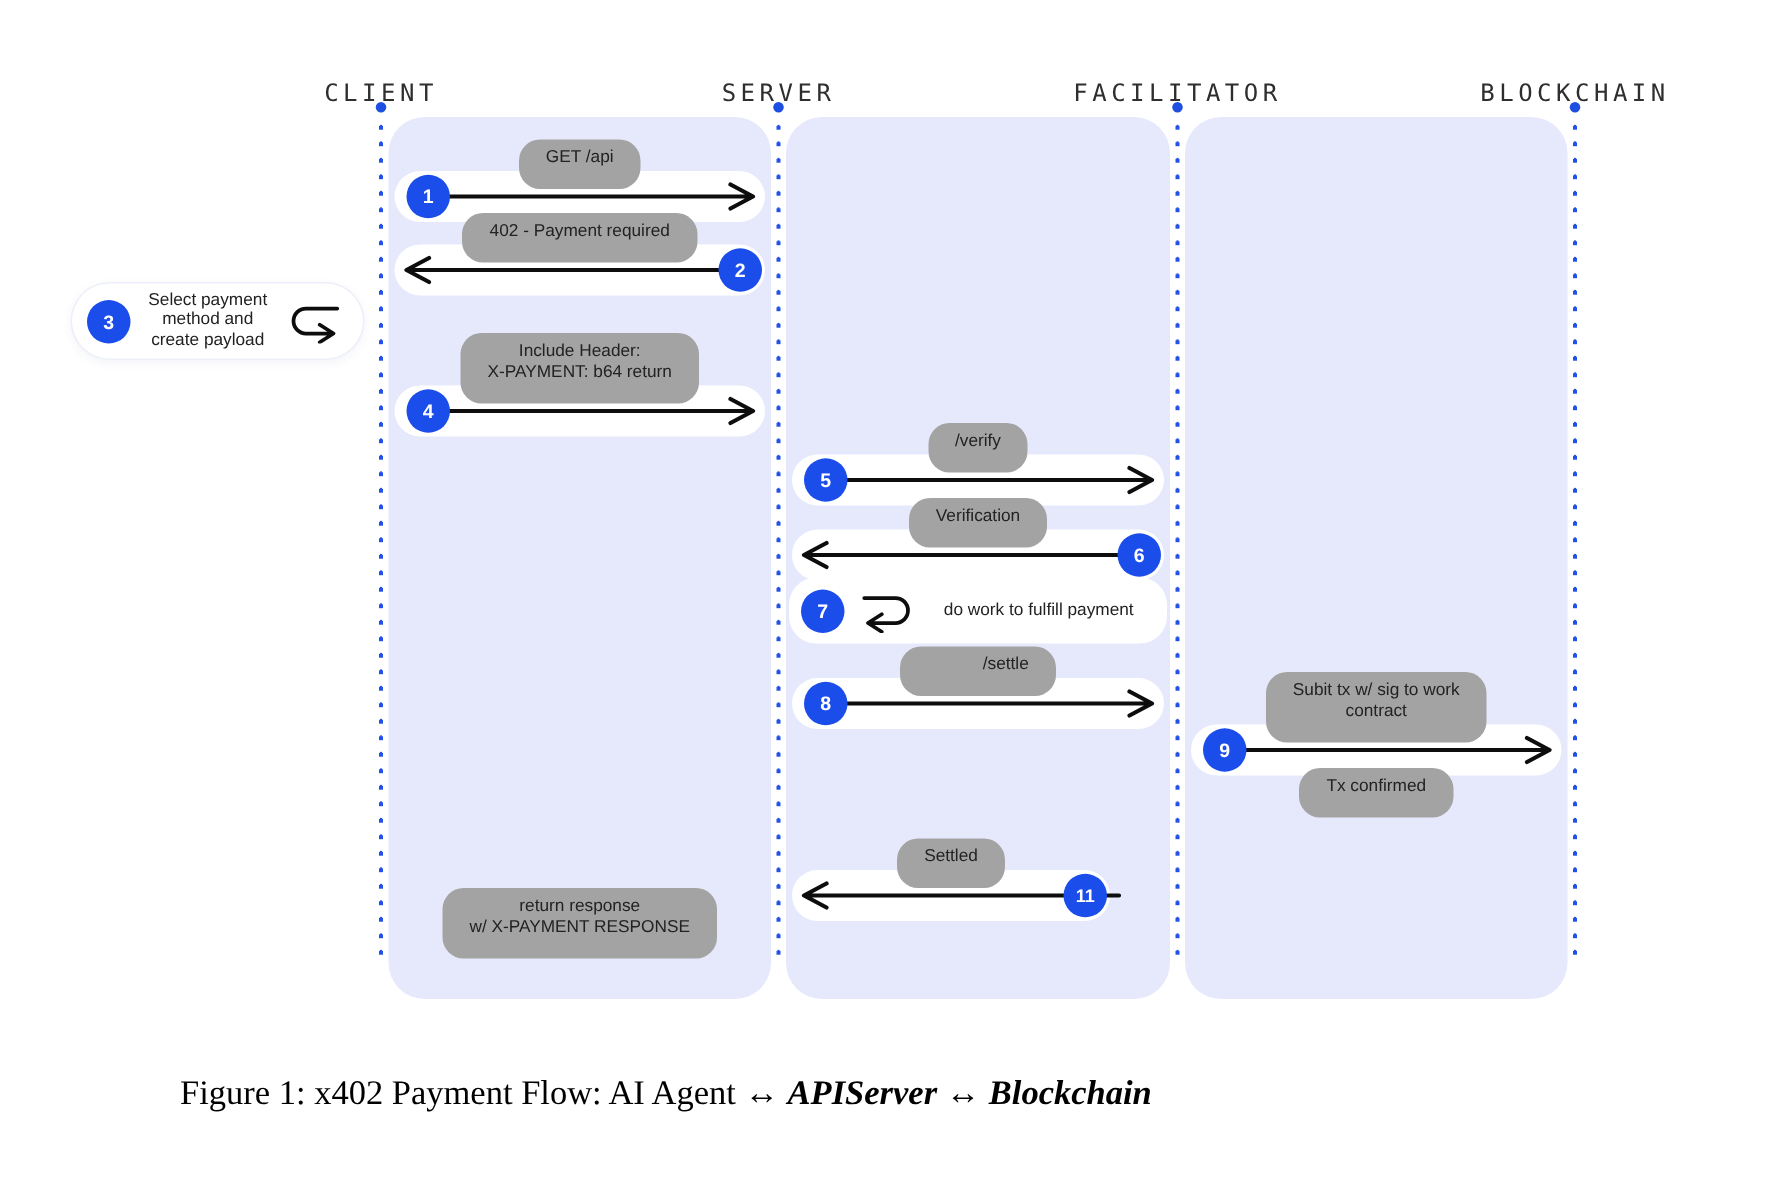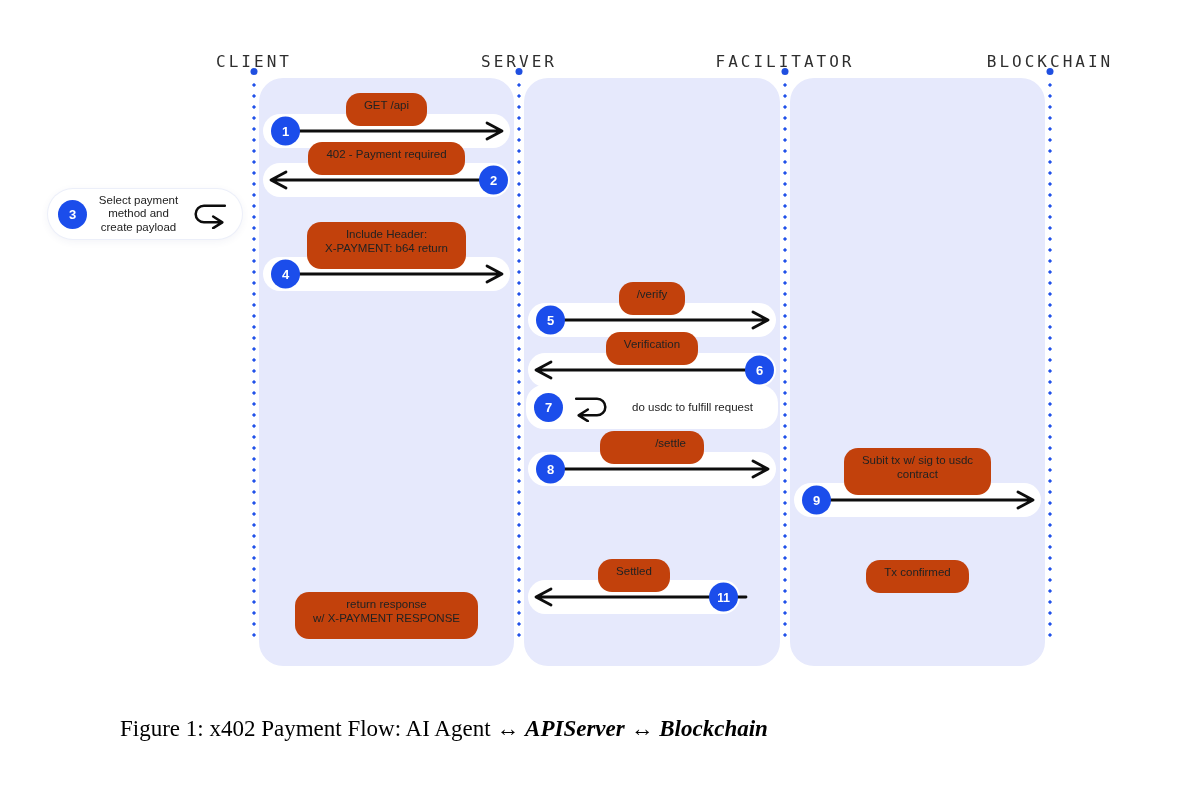--- a/index.html
+++ b/index.html
@@ -24,21 +24,21 @@
   }
   
   .panel{
     position:absolute;top:78px;height:588px;border-radius:24px;
     background:#e6e9fc;
   }
   
   .msg{position:absolute;z-index:3;}
   .cap{
     position:relative;z-index:1;margin:0 auto;width:fit-content;max-width:92%;
-    background:#c2410c;border-radius:14px;padding:5px 18px 14px;
+    background:#a3a3a3;border-radius:14px;padding:5px 18px 14px;
     font-size:11.5px;line-height:14px;color:#222;text-align:center;white-space:nowrap;
   }
   .body{
     position:relative;margin:-12px 4px 0;height:34px;background:#ffffff;border-radius:17px;
   }
   .body svg{position:absolute;left:0;top:0;}
   .badge{
     position:absolute;top:50%;transform:translateY(-50%);z-index:4;
     width:29px;height:29px;border-radius:50%;background:#1b4deb;
     color:#ffffff;font-weight:700;font-size:13px;
@@ -155,47 +155,47 @@
           </svg>
           <div class="badge" style="right: 2px;">6</div>
         </div>
       </div>
       <div class="msg" style="left: 524px; top: 385px; width: 256px;">
         <div class="selfbody">
           <div class="badge">7</div>
           <svg width="38" height="30" viewBox="0 0 44 36">
             <path d="M3 8 H28 a10 10 0 0 1 0 20 H9 M17 21 L6 28 L17 35" fill="none" stroke="#0d0d0d" stroke-width="3" stroke-linecap="round" stroke-linejoin="round"></path>
           </svg>
-          <div class="self-label">do usdc to fulfill request</div>
+          <div class="self-label">do work to fulfill payment</div>
         </div>
       </div>
       <div class="msg" style="left: 524px; top: 431px; width: 256px;">
         <div class="cap">
           <span style="display: block; margin-left: 37px;">/settle</span>
         </div>
         <div class="body">
           <svg width="248" height="34">
             <path d="M30 17 H239 M225 9 L240 17 L225 25" fill="none" stroke="#0d0d0d" stroke-width="2.8" stroke-linecap="round" stroke-linejoin="round"></path>
           </svg>
           <div class="badge" style="left: 8px;">8</div>
         </div>
       </div>
       <div class="msg" style="left: 790px; top: 448px; width: 255px;">
         <div class="cap">
-          <span style="display: block;">Subit tx w/ sig to usdc</span>
+          <span style="display: block;">Subit tx w/ sig to work</span>
           <span style="display: block;">contract</span>
         </div>
         <div class="body">
           <svg width="247" height="34">
             <path d="M30 17 H238 M224 9 L239 17 L224 25" fill="none" stroke="#0d0d0d" stroke-width="2.8" stroke-linecap="round" stroke-linejoin="round"></path>
           </svg>
           <div class="badge" style="left: 8px;">9</div>
         </div>
       </div>
-      <div class="msg" style="left: 790px; top: 512px; width: 255px; margin-top: 48px;">
+      <div class="msg" style="left: 790px; top: 512px; width: 255px;">
         <div class="cap">
           <span style="display: block;">Tx confirmed</span>
         </div>
       </div>
       <div class="msg" style="left: 524px; top: 559px; width: 220px;">
         <div class="cap">
           <span style="display: block;">Settled</span>
         </div>
         <div class="body">
           <svg width="248" height="34">

